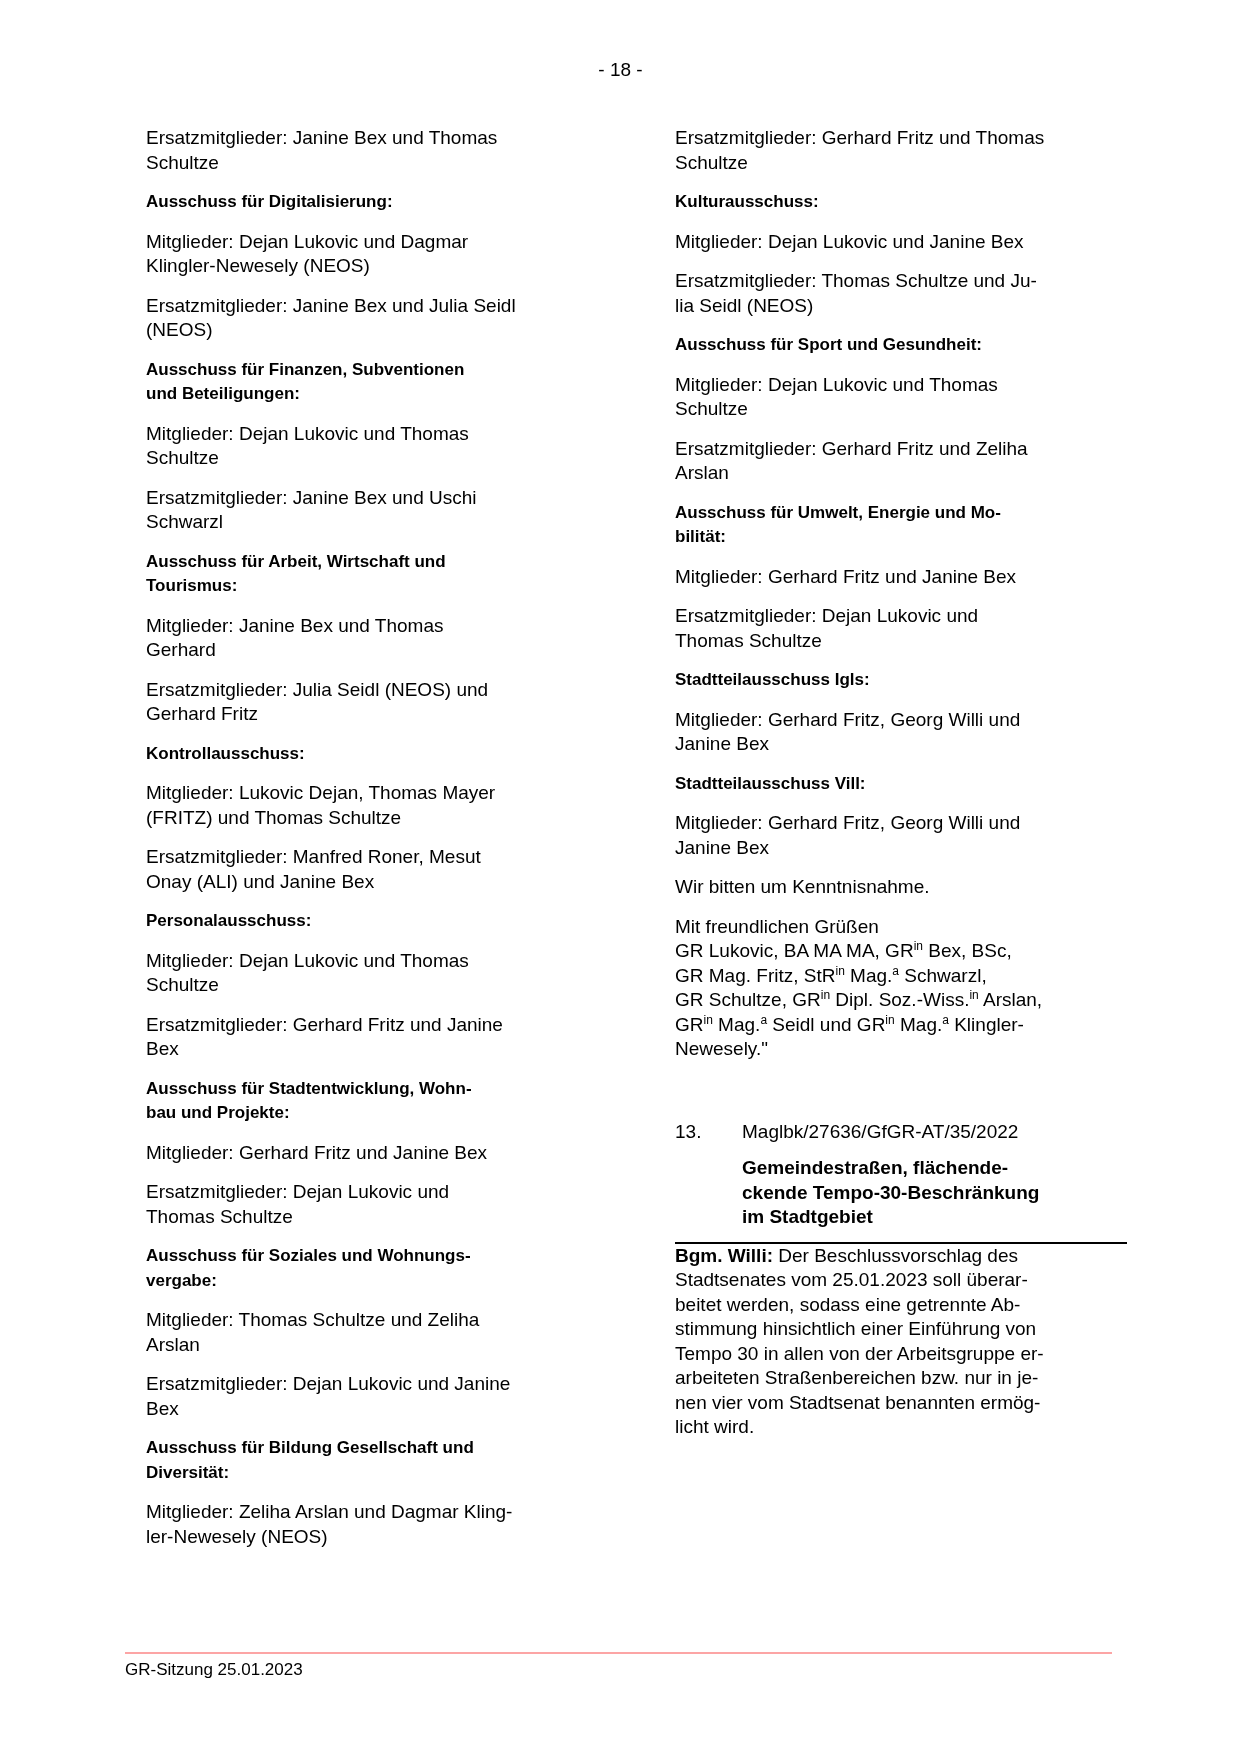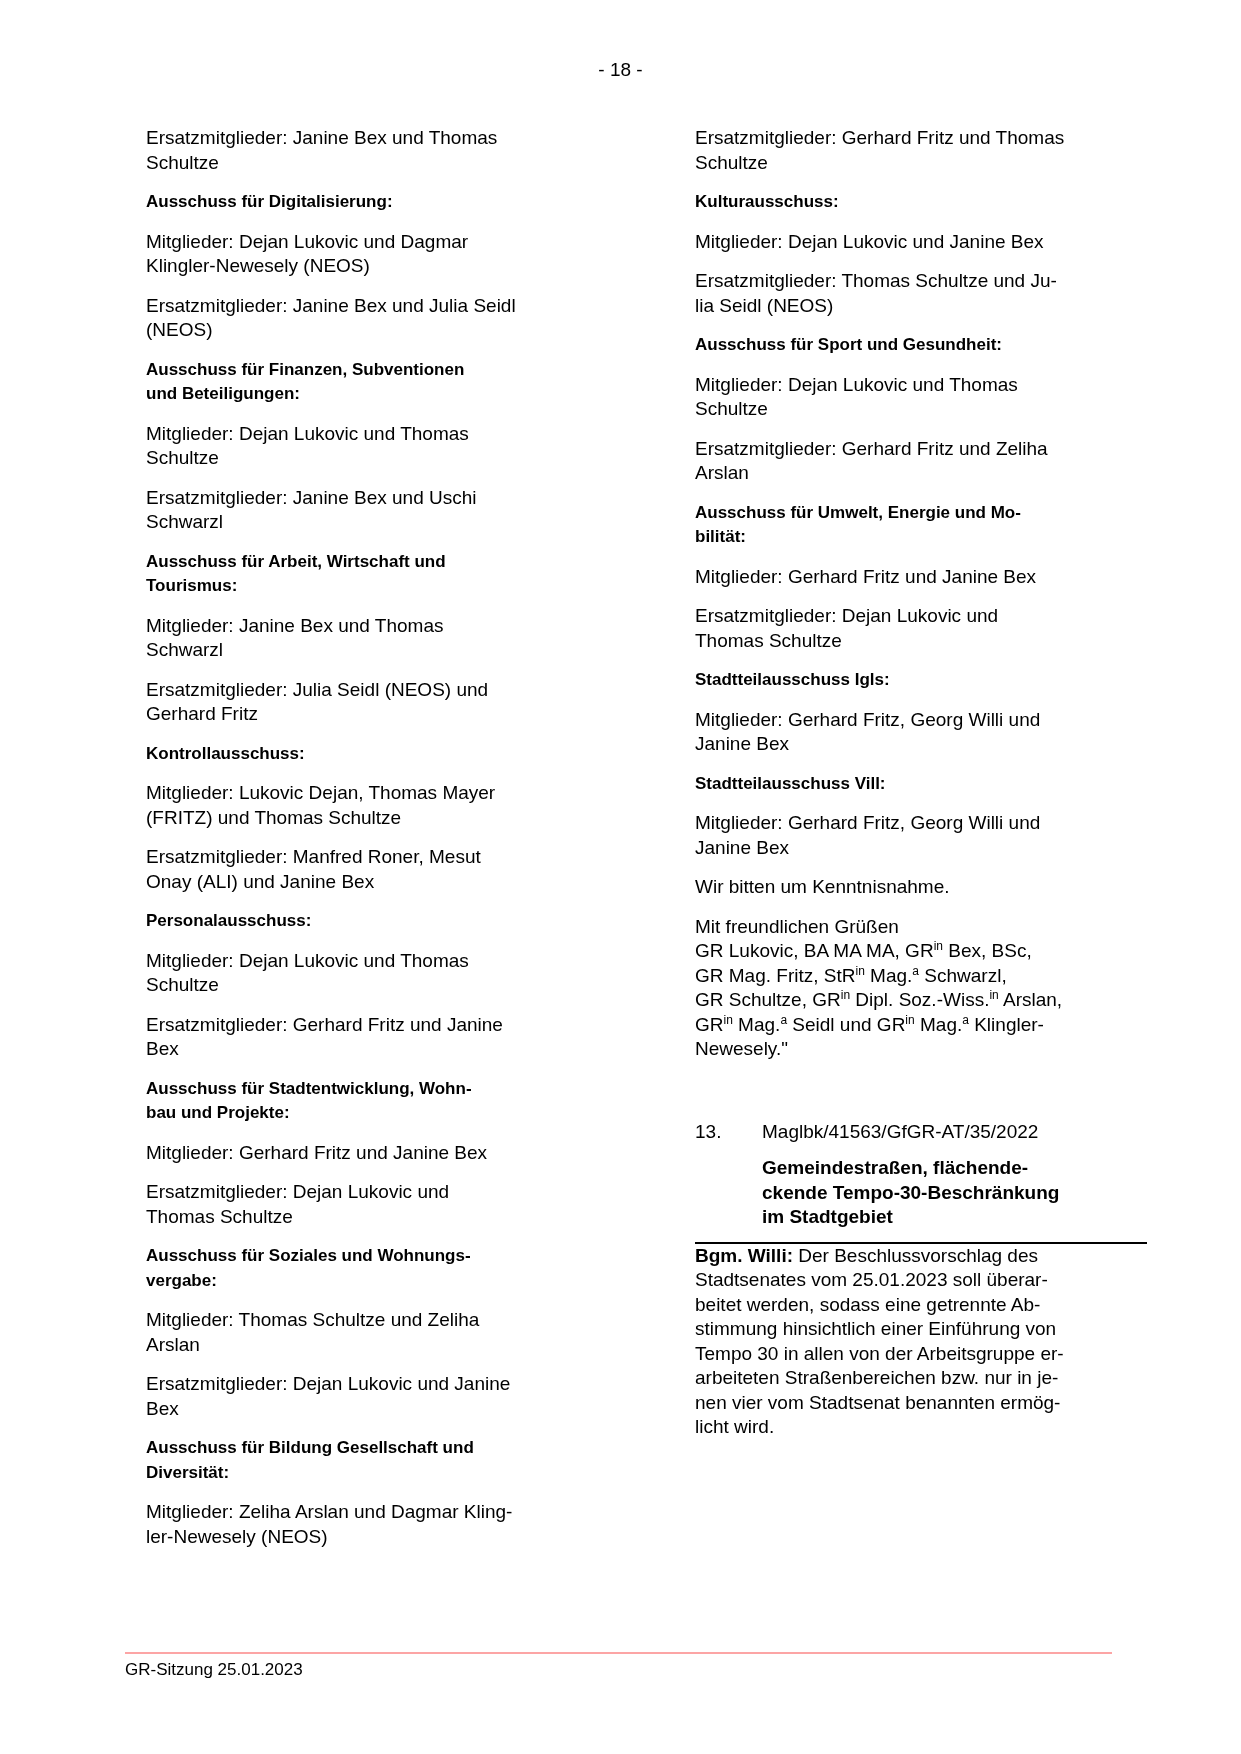--- a/index.html
+++ b/index.html
@@ -13,21 +13,21 @@
   }
   .page-number{
     position:absolute;top:58px;left:0;width:100%;
     text-align:center;font-size:19px;line-height:24px;
   }
   .col{
     position:absolute;top:126px;
     font-size:19px;line-height:24.5px;
   }
   .col-left{left:146px;width:448px;}
-  .col-right{left:675px;width:452px;margin-left:20px;}
+  .col-right{left:675px;width:452px;}
   p.paragraph{margin:0 0 15px 0;white-space:pre-line;}
   h3.heading{
     margin:5px 0 15px 0;
     font-size:17px;font-weight:bold;line-height:24.5px;
     white-space:pre-line;
   }
   .signoff sup{
     font-size:12px;
     line-height:0;
     vertical-align:super;
@@ -69,21 +69,21 @@
 (NEOS)</p>
       <h3 class="heading">Ausschuss für Finanzen, Subventionen
 und Beteiligungen:</h3>
       <p class="paragraph">Mitglieder: Dejan Lukovic und Thomas
 Schultze</p>
       <p class="paragraph">Ersatzmitglieder: Janine Bex und Uschi
 Schwarzl</p>
       <h3 class="heading">Ausschuss für Arbeit, Wirtschaft und
 Tourismus:</h3>
       <p class="paragraph">Mitglieder: Janine Bex und Thomas
-Schwarzl</p>
+Gerhard</p>
       <p class="paragraph">Ersatzmitglieder: Julia Seidl (NEOS) und
 Gerhard Fritz</p>
       <h3 class="heading">Kontrollausschuss:</h3>
       <p class="paragraph">Mitglieder: Lukovic Dejan, Thomas Mayer
 (FRITZ) und Thomas Schultze</p>
       <p class="paragraph">Ersatzmitglieder: Manfred Roner, Mesut
 Onay (ALI) und Janine Bex</p>
       <h3 class="heading">Personalausschuss:</h3>
       <p class="paragraph">Mitglieder: Dejan Lukovic und Thomas
 Schultze</p>
@@ -132,21 +132,21 @@
         <p class="paragraph">Mitglieder: Gerhard Fritz, Georg Willi und
 Janine Bex</p>
         <p class="paragraph">Wir bitten um Kenntnisnahme.</p>
       </div>
 
     <p class="paragraph signoff" id="signoff"><span>Mit freundlichen Grüßen</span><br><span>GR Lukovic, BA MA MA, GR</span><sup>in</sup><span> Bex, BSc,</span><br><span>GR Mag. Fritz, StR</span><sup>in</sup><span> Mag.</span><sup>a</sup><span> Schwarzl,</span><br><span>GR Schultze, GR</span><sup>in</sup><span> Dipl. Soz.-Wiss.</span><sup>in</sup><span> Arslan,</span><br><span>GR</span><sup>in</sup><span> Mag.</span><sup>a</sup><span> Seidl und GR</span><sup>in</sup><span> Mag.</span><sup>a</sup><span> Klingler-</span><br><span>Newesely."</span></p>
 
     <div class="agenda-item">
       <div class="agenda-head">
         <span class="agenda-number">13.</span>
-        <span class="agenda-ref">Maglbk/41563/GfGR-AT/35/2022</span>
+        <span class="agenda-ref">Maglbk/27636/GfGR-AT/35/2022</span>
       </div>
       <div class="agenda-title">Gemeindestraßen, flächende-
 ckende Tempo-30-Beschränkung
 im Stadtgebiet</div>
       <div class="agenda-rule"></div>
       <p class="paragraph agenda-body"><b>Bgm. Willi: </b><span>Der Beschlussvorschlag des
 Stadtsenates vom 25.01.2023 soll überar-
 beitet werden, sodass eine getrennte Ab-
 stimmung hinsichtlich einer Einführung von
 Tempo 30 in allen von der Arbeitsgruppe er-

